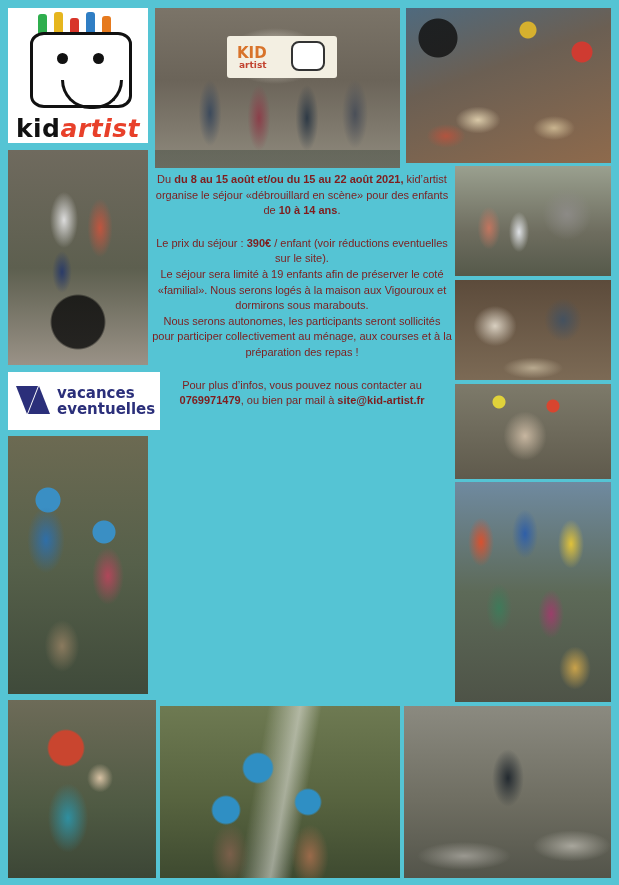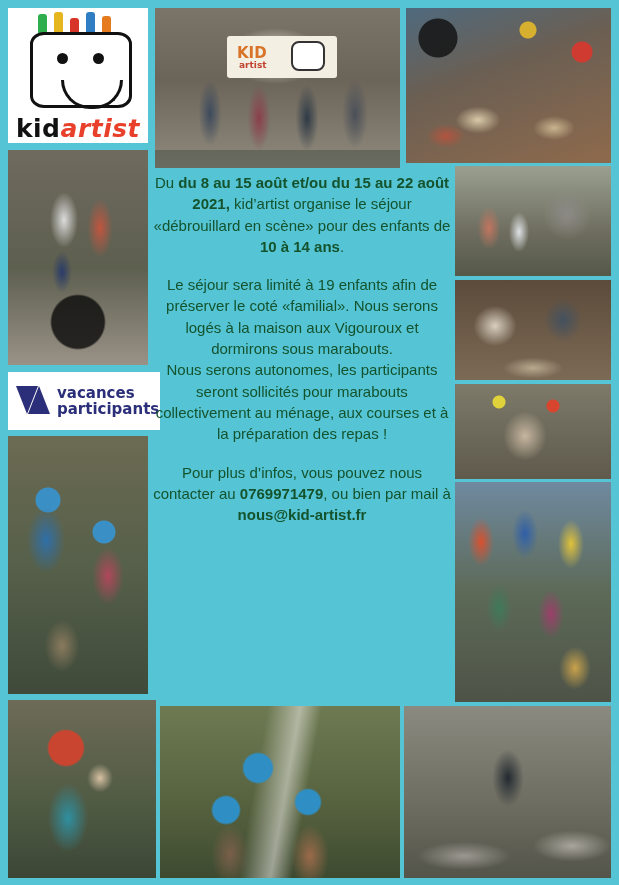--- a/index.html
+++ b/index.html
@@ -150,23 +150,23 @@
     line-height: 1.08;
   }
 
   
   .text-col {
     position: absolute;
     left: 152px;
     top: 172px;
     width: 300px;
     text-align: center;
-    color: #14532d;
+    color: #7f1d1d;
     font-family: "Liberation Sans", sans-serif;
-    font-size: 15px;
+    font-size: 11px;
     line-height: 1.42;
   }
   .text-col p { margin: 0 0 0 0; }
   .para-gap { height: 17px; }
   .b { font-weight: bold; }
 
   
 </style>
 </head>
 <body>
@@ -300,30 +300,33 @@
     </div>
   </div>
 
   <div class="va-box">
     <div class="va-mark">
       <div class="va-v"></div>
       <div class="va-a"></div>
     </div>
     <div class="va-words">
       <div>vacances</div>
-      <div>participants</div>
+      <div>eventuelles</div>
     </div>
   </div>
 
   <div class="text-col">
     <p>
       <span>Du </span><span class="b">du 8 au 15 août et/ou du 15 au 22 août 2021,</span><span> kid’artist organise le séjour «débrouillard en scène» pour des enfants de </span><span class="b">10 à 14 ans</span><span>.</span>
     </p>
     <div class="para-gap"></div>
+    <p>
+      <span>Le prix du séjour : </span><span class="b">390€</span><span> / enfant (voir réductions eventuelles sur le site).</span>
+    </p>
     <p>Le séjour sera limité à 19 enfants afin de préserver le coté «familial». Nous serons logés à la maison aux Vigouroux et dormirons sous marabouts.</p>
-    <p>Nous serons autonomes, les participants seront sollicités pour marabouts collectivement au ménage, aux courses et à la préparation des repas !</p>
+    <p>Nous serons autonomes, les participants seront sollicités pour participer collectivement au ménage, aux courses et à la préparation des repas !</p>
     <div class="para-gap"></div>
     <p>
-      <span>Pour plus d’infos, vous pouvez nous contacter au </span><span class="b">0769971479</span><span>, ou bien par mail à </span><span class="b">nous@kid-artist.fr</span>
+      <span>Pour plus d’infos, vous pouvez nous contacter au </span><span class="b">0769971479</span><span>, ou bien par mail à </span><span class="b">site@kid-artist.fr</span>
     </p>
   </div>
 
 </div>
 
 </body></html>

